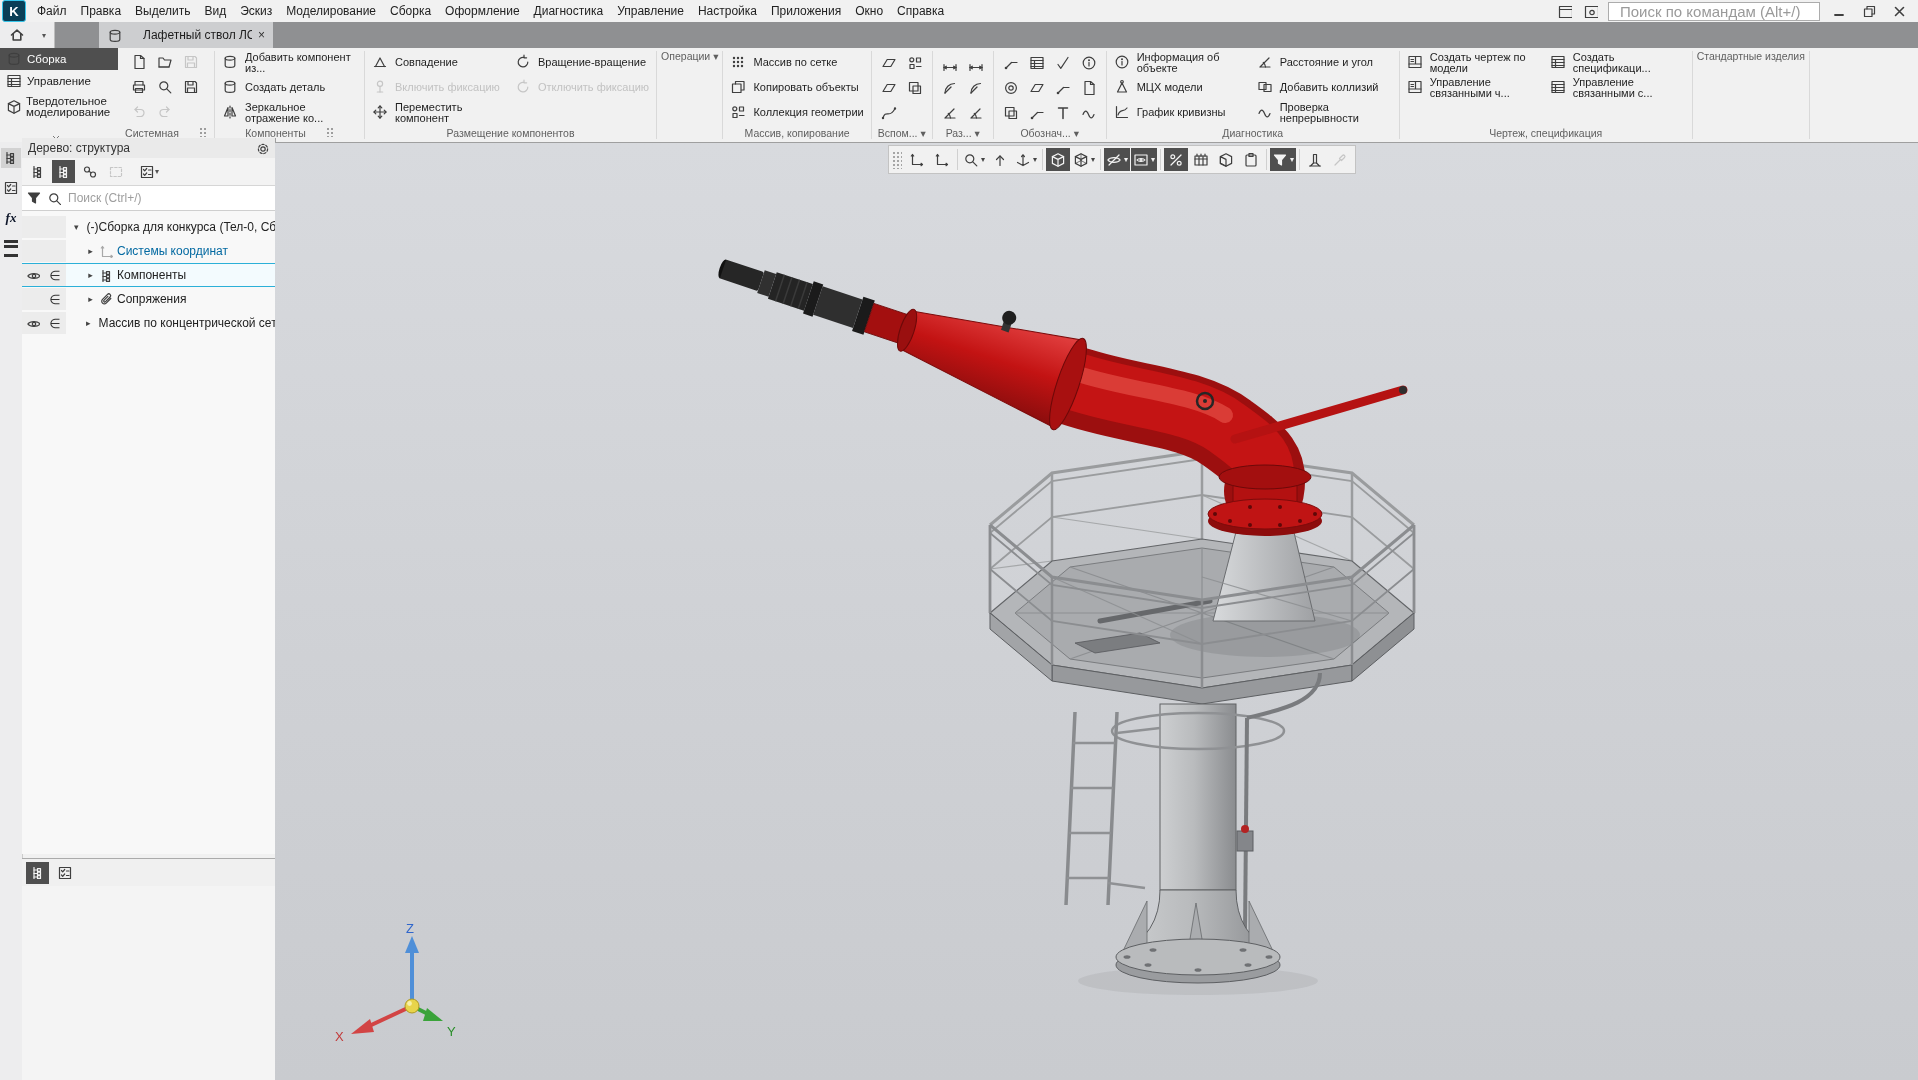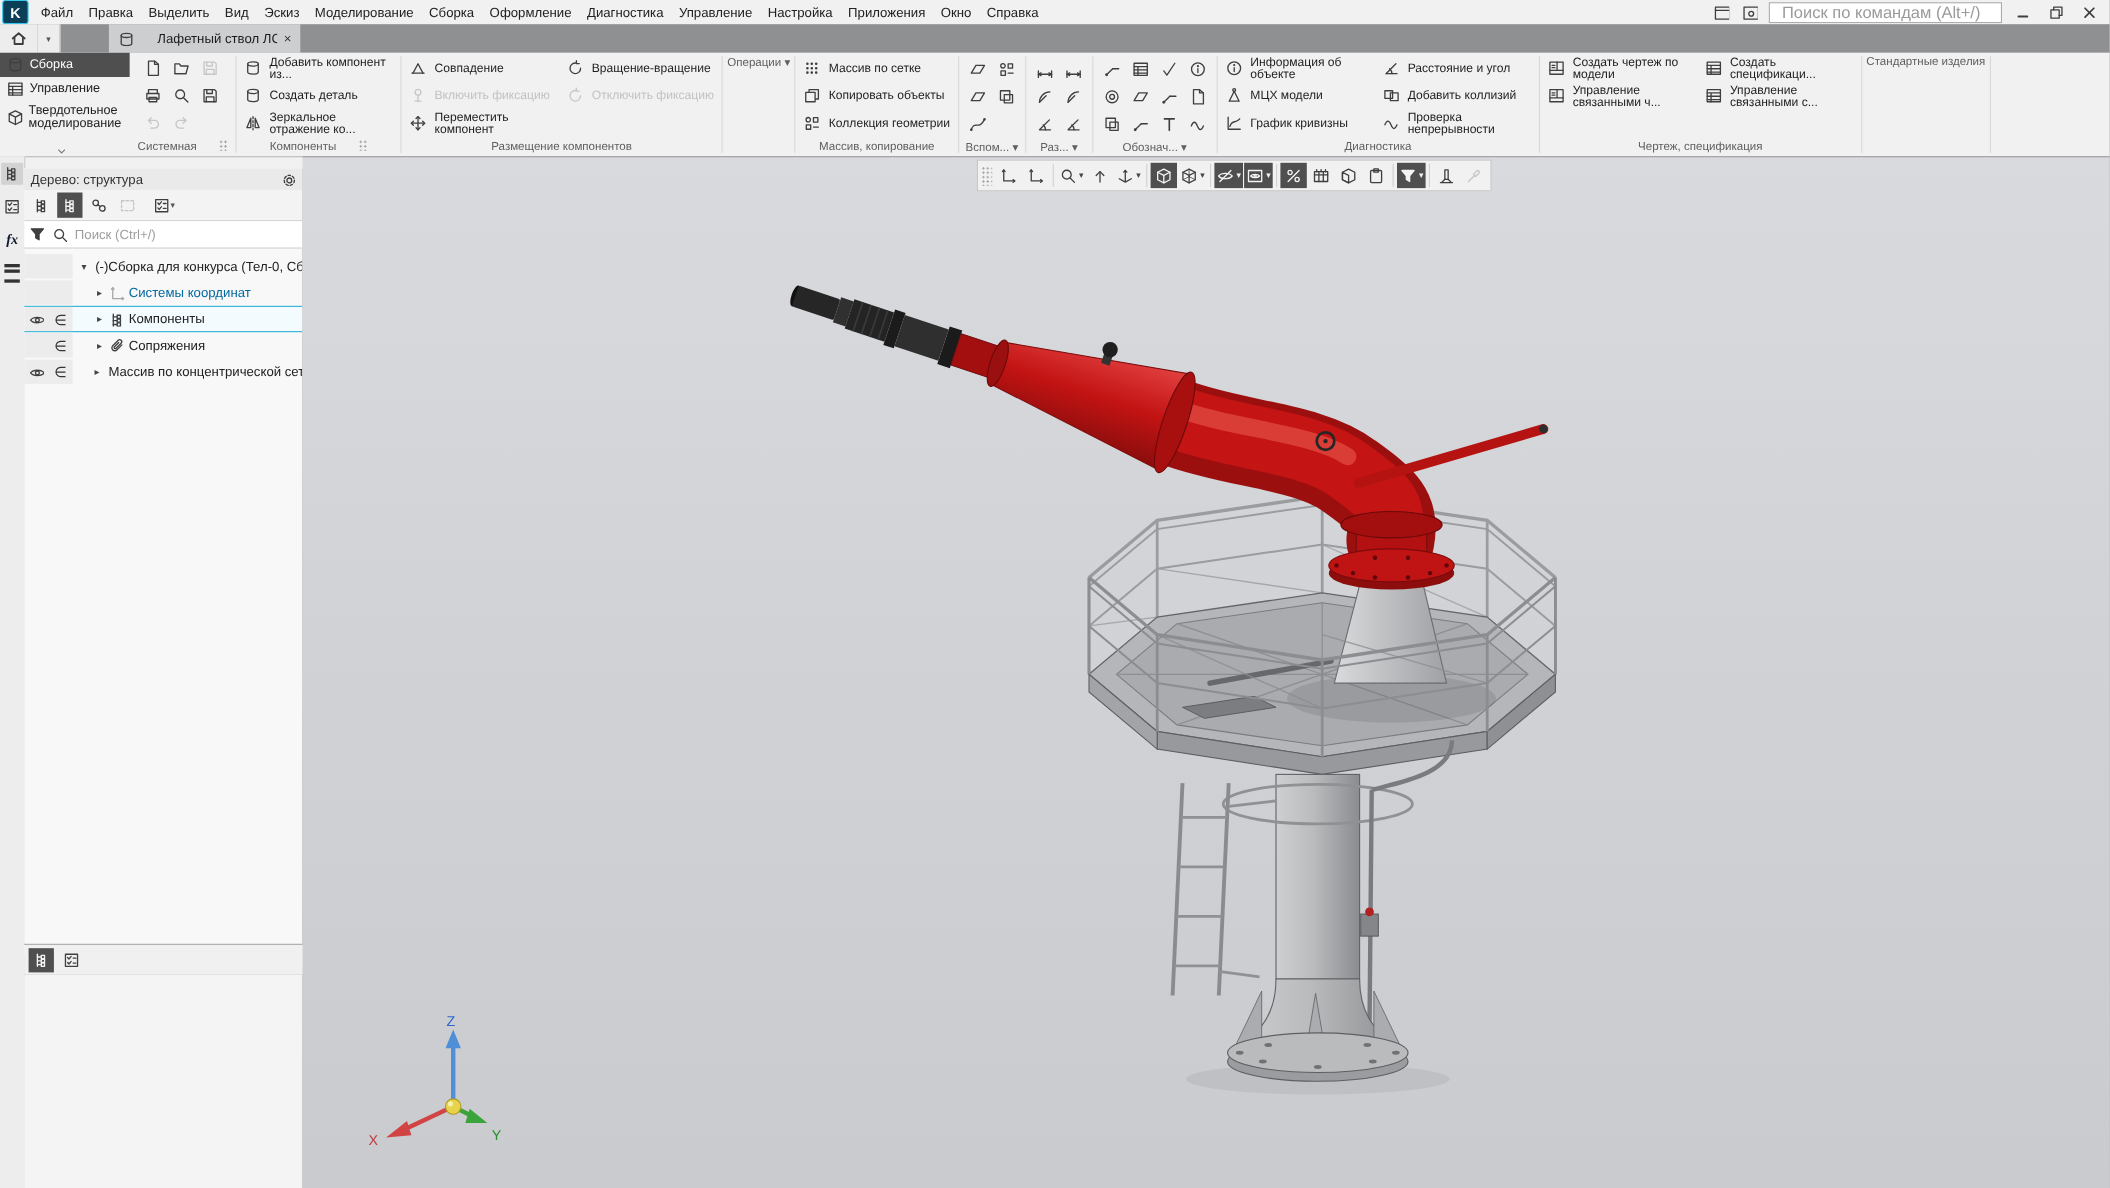--- a/index.html
+++ b/index.html
@@ -51,21 +51,21 @@
   .gflow{display:grid;grid-template-rows:repeat(3,25px);grid-auto-flow:column;grid-auto-columns:26px;}
   .grip{width:8px;height:10px;background-image:radial-gradient(#9d9d9d 1px,transparent 1.1px);background-size:4px 4px;}
   
   .lstrip{position:absolute;left:0;top:142px;width:22px;bottom:0;background:#ededee;border-right:1px solid #cccccc;display:flex;flex-direction:column;align-items:center;padding-top:6px;gap:10px;}
   .sico{width:20px;height:20px;display:flex;align-items:center;justify-content:center;}
   .sico.on{background:#d2d2d2;}
   .fxg{font-family:"Liberation Serif",serif;font-style:italic;font-weight:bold;font-size:13px;color:#0f172a;}
   .hamb{width:14px;height:11px;border-top:3px solid #333;border-bottom:3px solid #333;}
   .hamb i{display:block;height:3px;background:#333;margin-top:2px;}
   
-  .tpanel{position:absolute;left:22px;top:153px;width:253px;height:716px;background:#f8f8f8;border-right:1px solid #9f9f9f;overflow:hidden;}
+  .tpanel{position:absolute;left:22px;top:138px;width:253px;height:716px;background:#f8f8f8;border-right:1px solid #9f9f9f;overflow:hidden;}
   .thead{height:20px;background:#eaeaea;display:flex;align-items:center;padding:0 6px;color:#333;}
   .thead .tt{flex:1;}
   .ttools{height:27px;display:flex;align-items:center;gap:3px;padding:0 4px;background:#f3f3f3;}
   .tbtn{width:23px;height:23px;display:flex;align-items:center;justify-content:center;}
   .tbtn.dark{background:#4f4f4f;}
   .tsearch{height:24px;background:#fff;border-top:1px solid #d6d6d6;border-bottom:1px solid #cfcfcf;display:flex;align-items:center;gap:5px;padding:0 4px;}
   .tsearch input{border:0;outline:0;flex:1;font:inherit;color:#444;background:transparent;}
   .tsearch input::placeholder{color:#9e9e9e;}
   .trows{position:relative;}
   .trow{height:22px;display:flex;align-items:stretch;border-top:1px solid transparent;border-bottom:1px solid transparent;}

